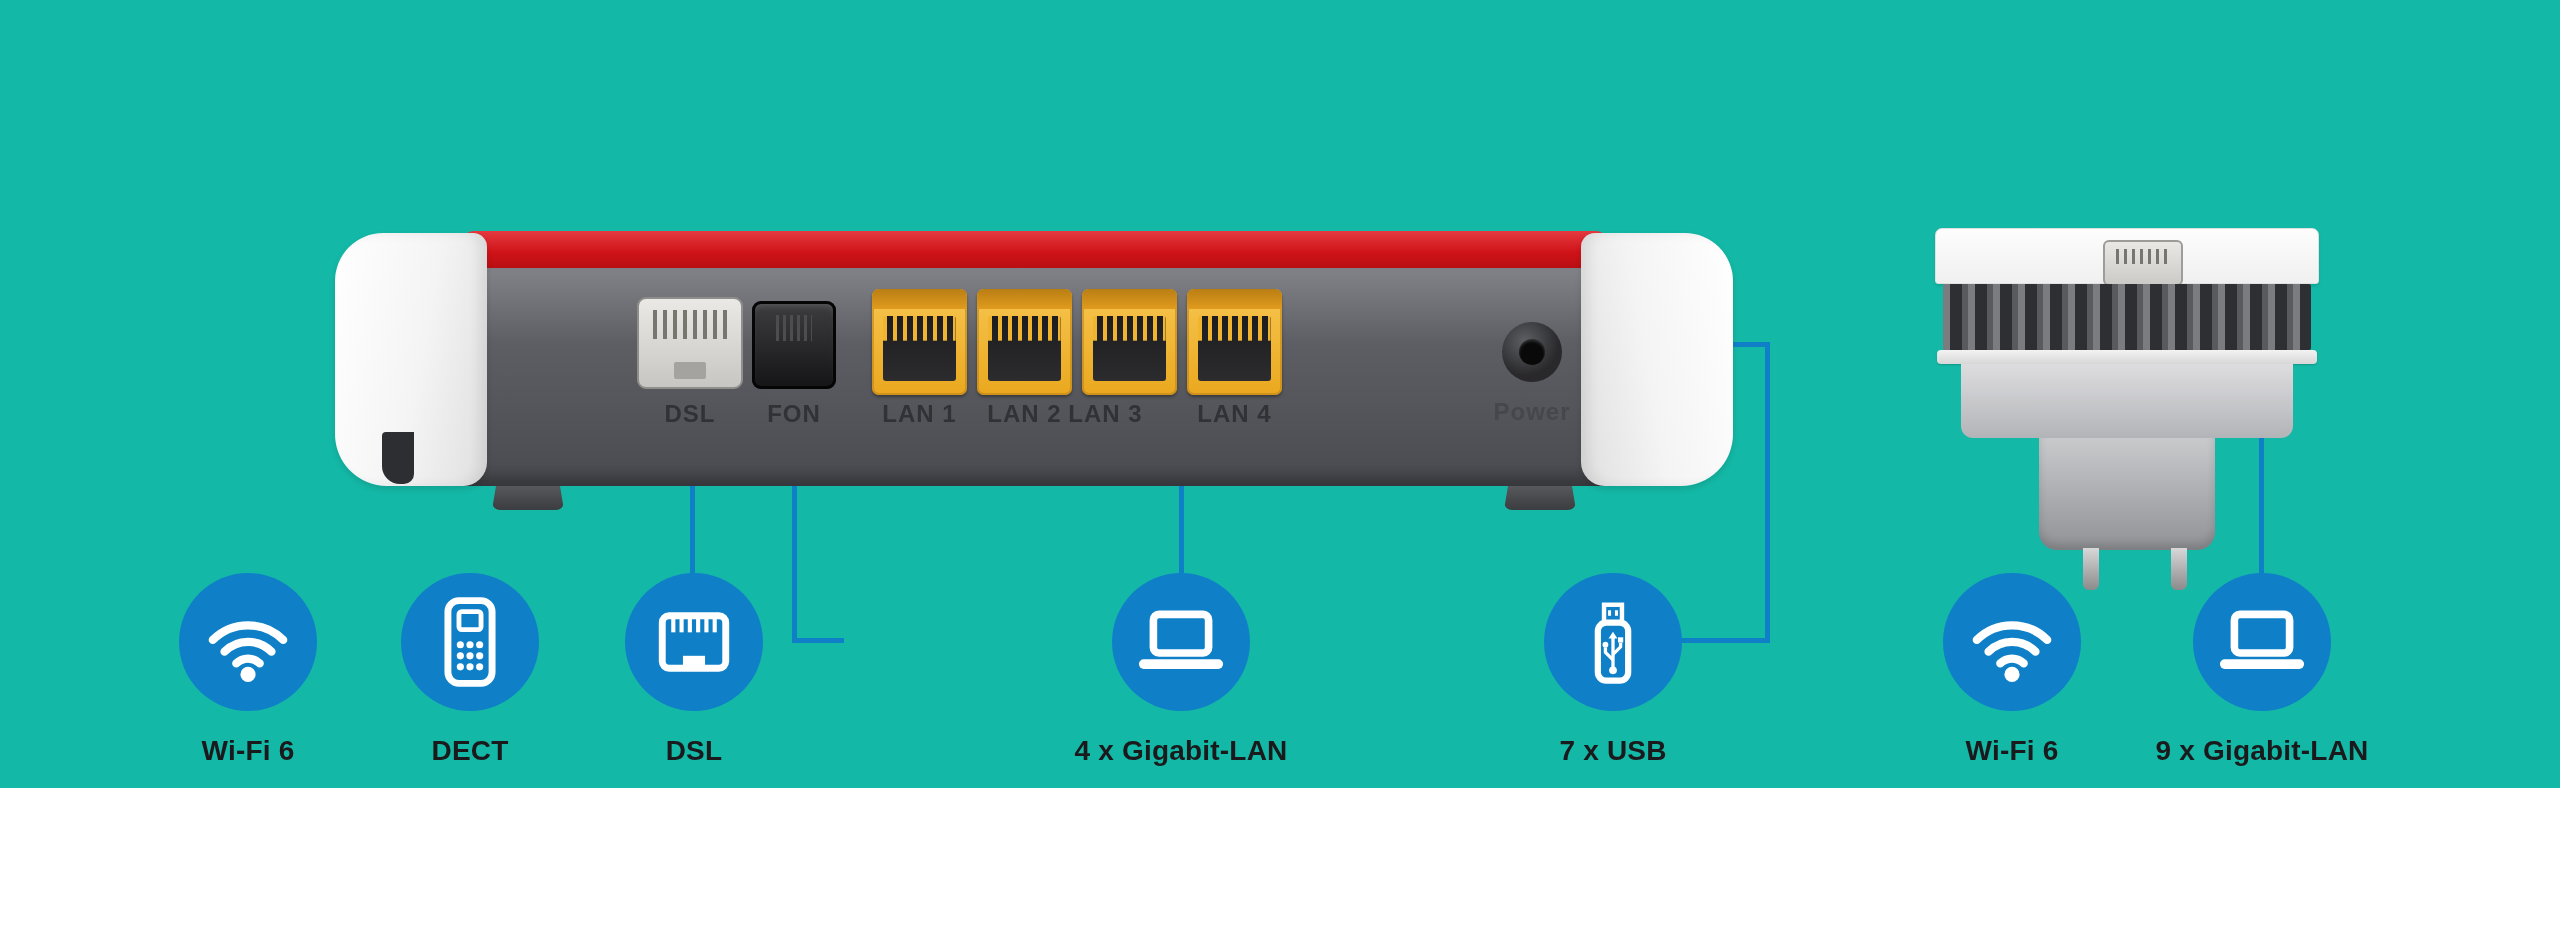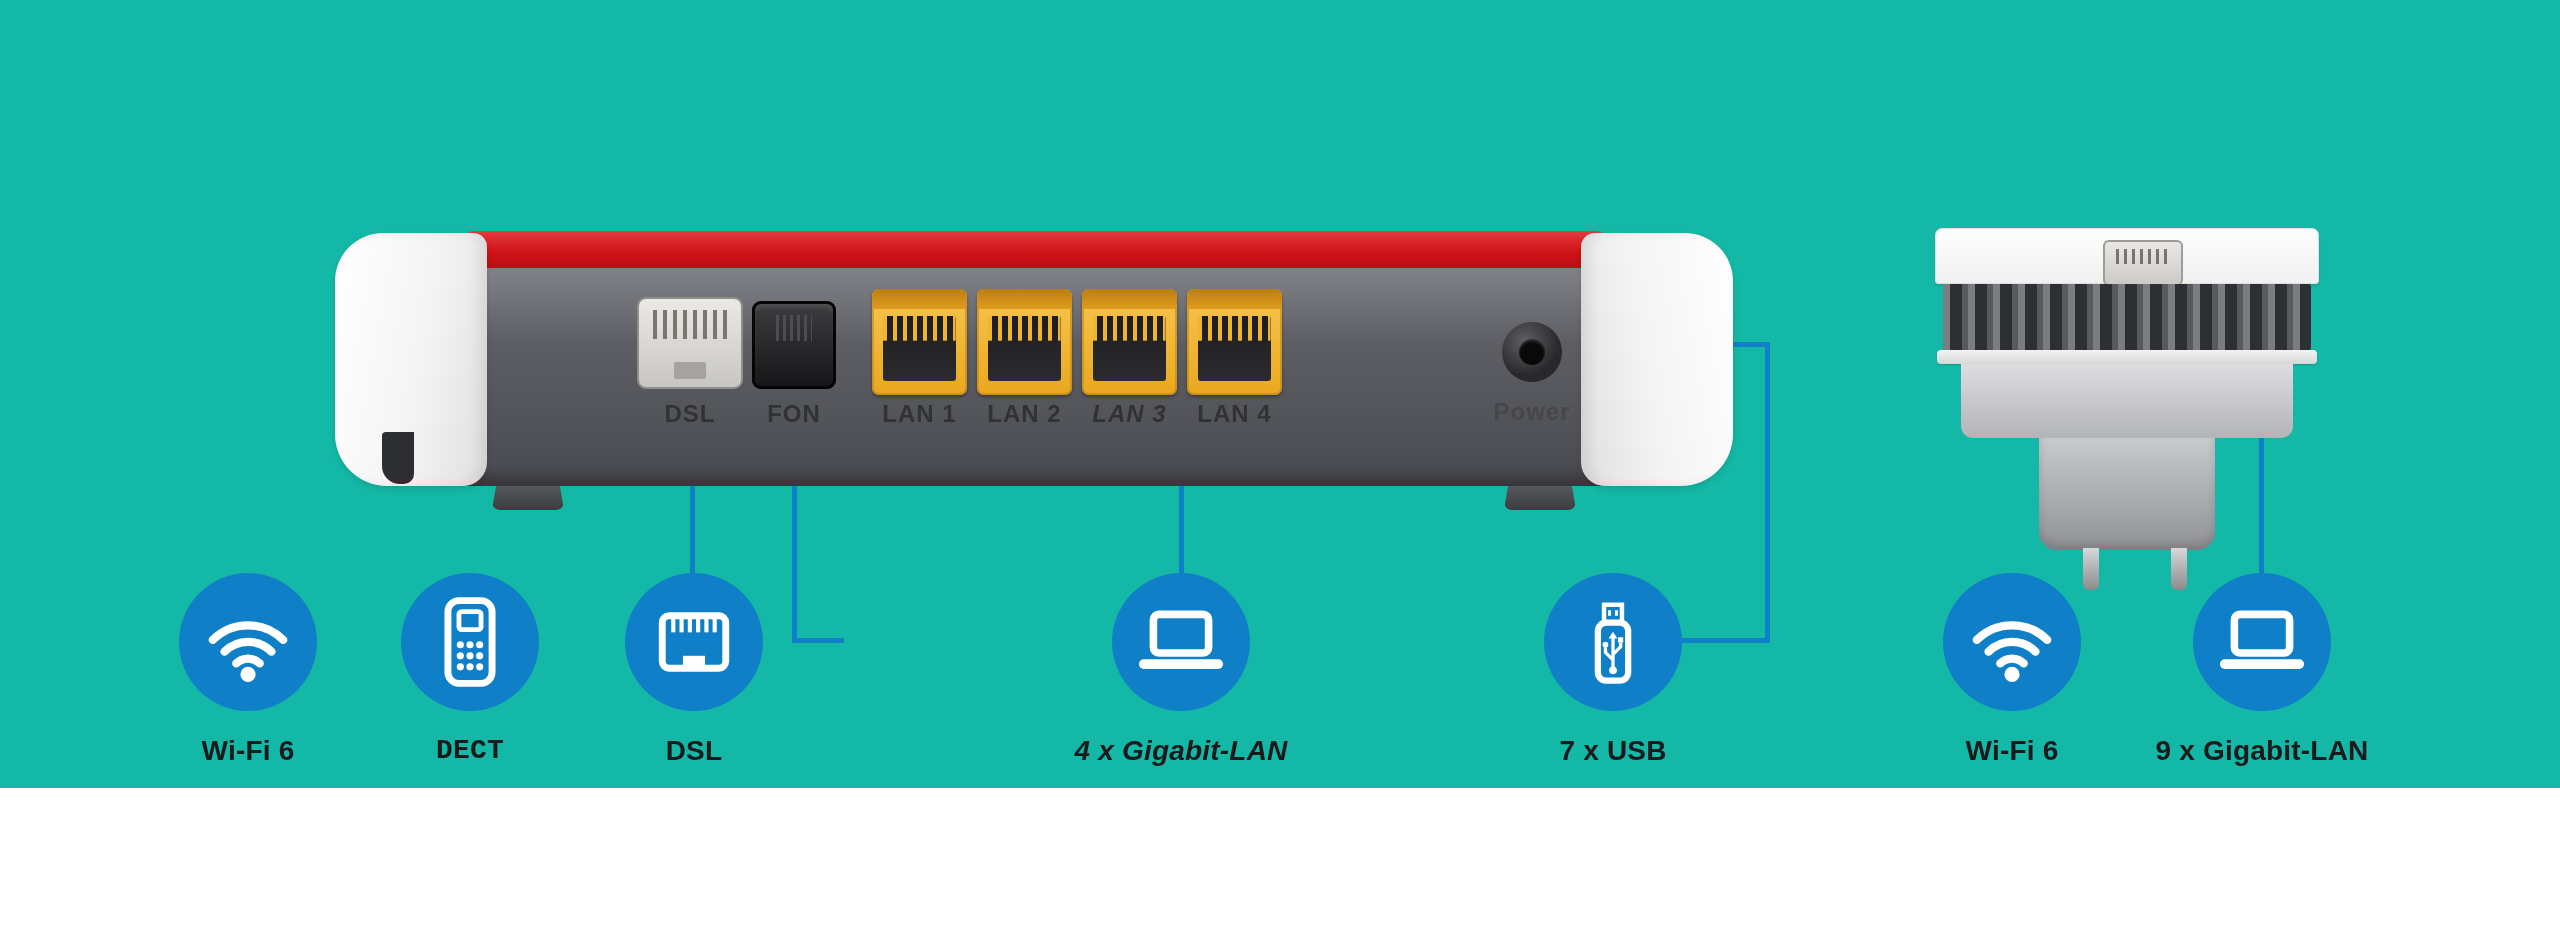--- a/index.html
+++ b/index.html
@@ -93,21 +93,21 @@
     box-shadow:inset 0 2px 3px rgba(255,255,255,.18);}
 
   .port-label{
     position:absolute;z-index:5;top:400px;
     color:var(--port-label);font-size:24px;font-weight:700;letter-spacing:1px;text-align:center;
   }
   .pl-dsl{left:637px;width:106px;}
   .pl-fon{left:752px;width:84px;}
   .pl-lan1{left:872px;width:95px;text-align:center;}
   .pl-lan2{left:977px;width:95px;text-align:center;}
-  .pl-lan3{left:1082px;width:95px;font-style:italic;}
+  .pl-lan3{left:1058px;width:95px;}
   .pl-lan4{left:1187px;width:95px;}
   .pl-power{left:1482px;width:100px;top:398px;color:#46474c;}
 
   
   .repeater{position:absolute;left:1935px;top:228px;width:384px;height:362px;z-index:2;}
   .rep-part{position:absolute;}
   .rep-cap{
     left:0;top:0;width:384px;height:56px;
     background:linear-gradient(180deg,#fdfdfd,#f0f0f0);
     border:1px solid #e0e0e0;border-radius:7px 7px 3px 3px;
@@ -223,21 +223,21 @@
           <path d="M41.5 65.5 A12 12 0 0 1 58.5 65.5"></path>
           <path d="M33 57 A24 24 0 0 1 67 57"></path>
           <path d="M24.5 48.5 A36 36 0 0 1 75.5 48.5"></path>
         </g>
         <circle cx="50" cy="73.5" r="5.5" fill="#fff"></circle>
       </svg>
     </div>
     <div class="feature-label">Wi-Fi 6</div>
   </div>
 
-  <div class="feature" style="left:360px;font-family:Liberation Mono, monospace;">
+  <div class="feature" style="left:360px;">
     <div class="feature-circle">
       <svg viewBox="0 0 100 100">
         <rect x="34" y="20" width="32" height="60" rx="8" fill="none" stroke="#fff" stroke-width="5"></rect>
         <rect x="42" y="28" width="16" height="13" rx="2" fill="none" stroke="#fff" stroke-width="3.5"></rect>
         <g fill="#fff">
           <circle cx="43" cy="52" r="2.6"></circle>
             <circle cx="50" cy="52" r="2.6"></circle>
             <circle cx="57" cy="52" r="2.6"></circle>
           <circle cx="43" cy="60" r="2.6"></circle>
             <circle cx="50" cy="60" r="2.6"></circle>
@@ -263,21 +263,21 @@
           <line x1="59" y1="33" x2="59" y2="43"></line>
           <line x1="65" y1="33" x2="65" y2="43"></line>
         </g>
         <rect x="42" y="60" width="16" height="9" fill="#fff"></rect>
       </svg>
     </div>
     <div class="feature-label">DSL</div>
   </div>
 
 
-  <div class="feature" style="left:1071px;font-style:italic;">
+  <div class="feature" style="left:1071px;">
     <div class="feature-circle">
       <svg viewBox="0 0 100 100">
         <rect x="30" y="30" width="40" height="28" rx="4" fill="none" stroke="#fff" stroke-width="5.5"></rect>
         <path d="M23 66 h54" stroke="#fff" stroke-width="7" stroke-linecap="round" fill="none"></path>
       </svg>
     </div>
     <div class="feature-label">4 x Gigabit-LAN</div>
   </div>
 
   <div class="feature" style="left:1503px;">

